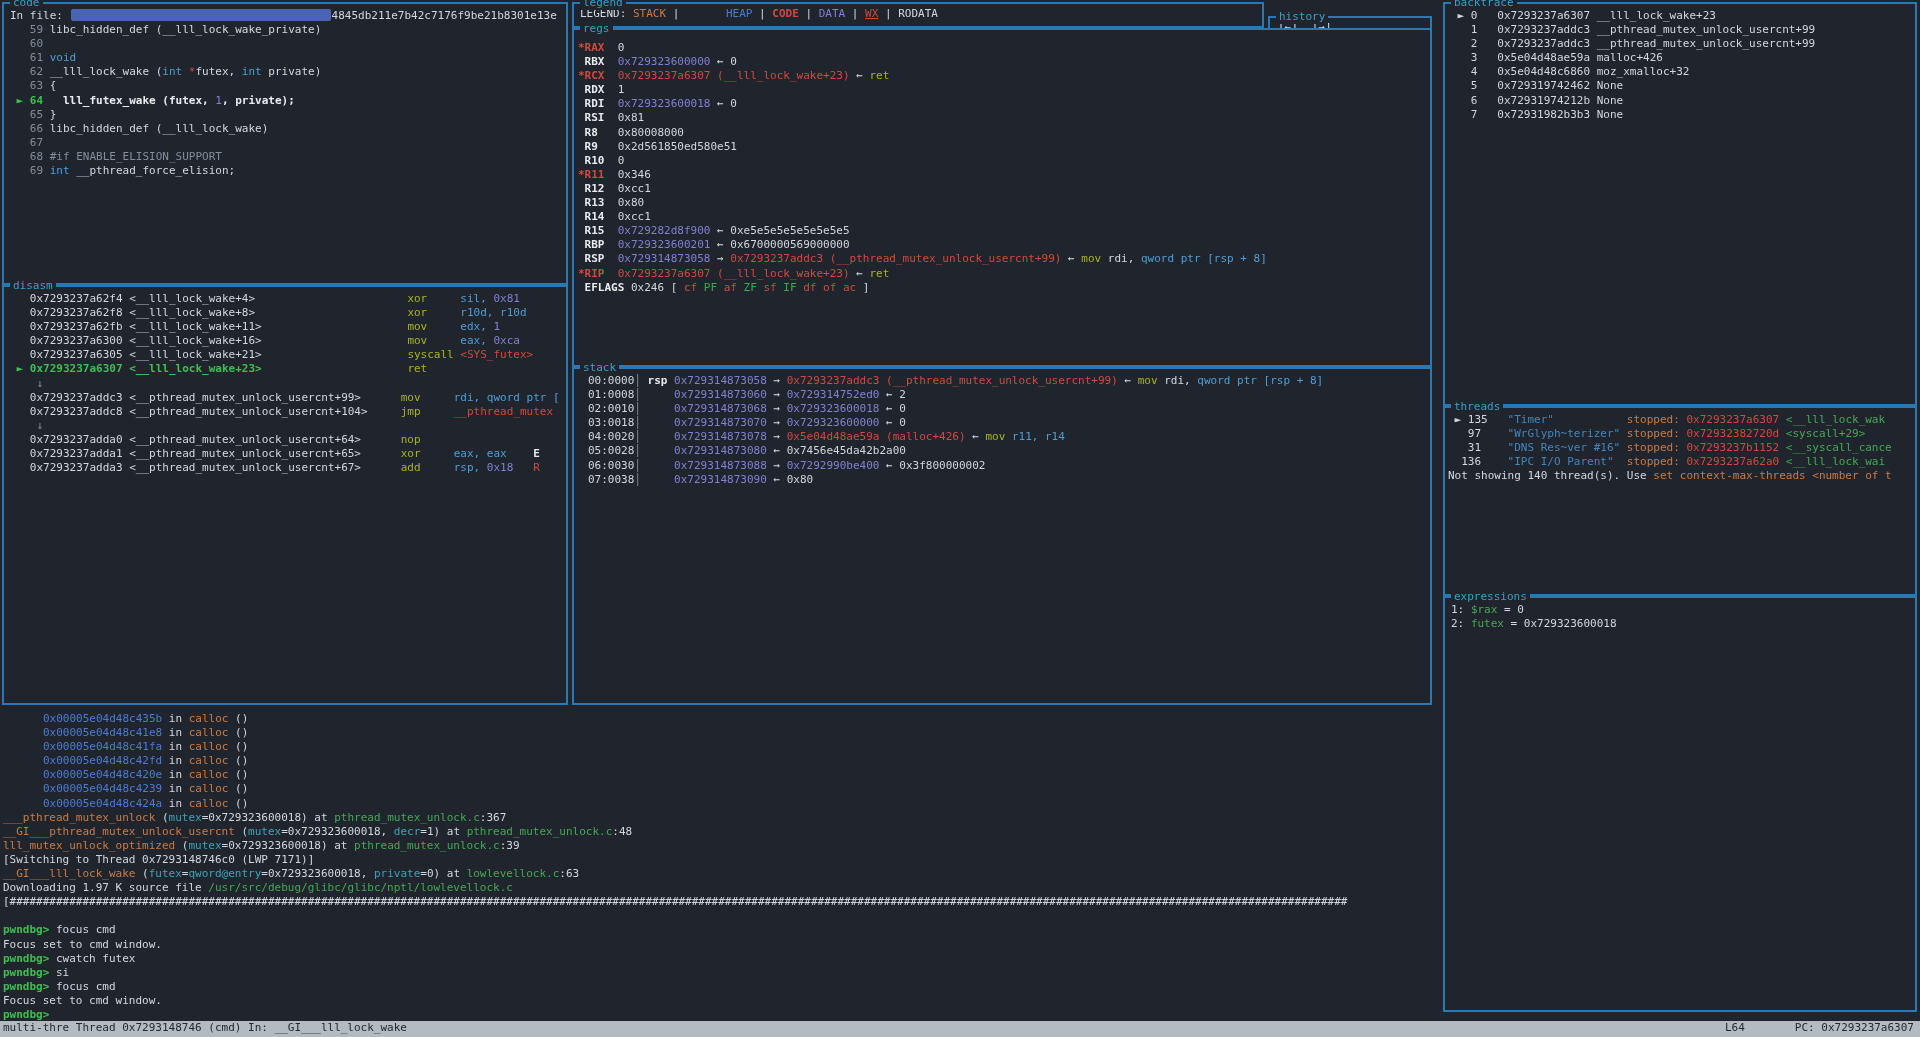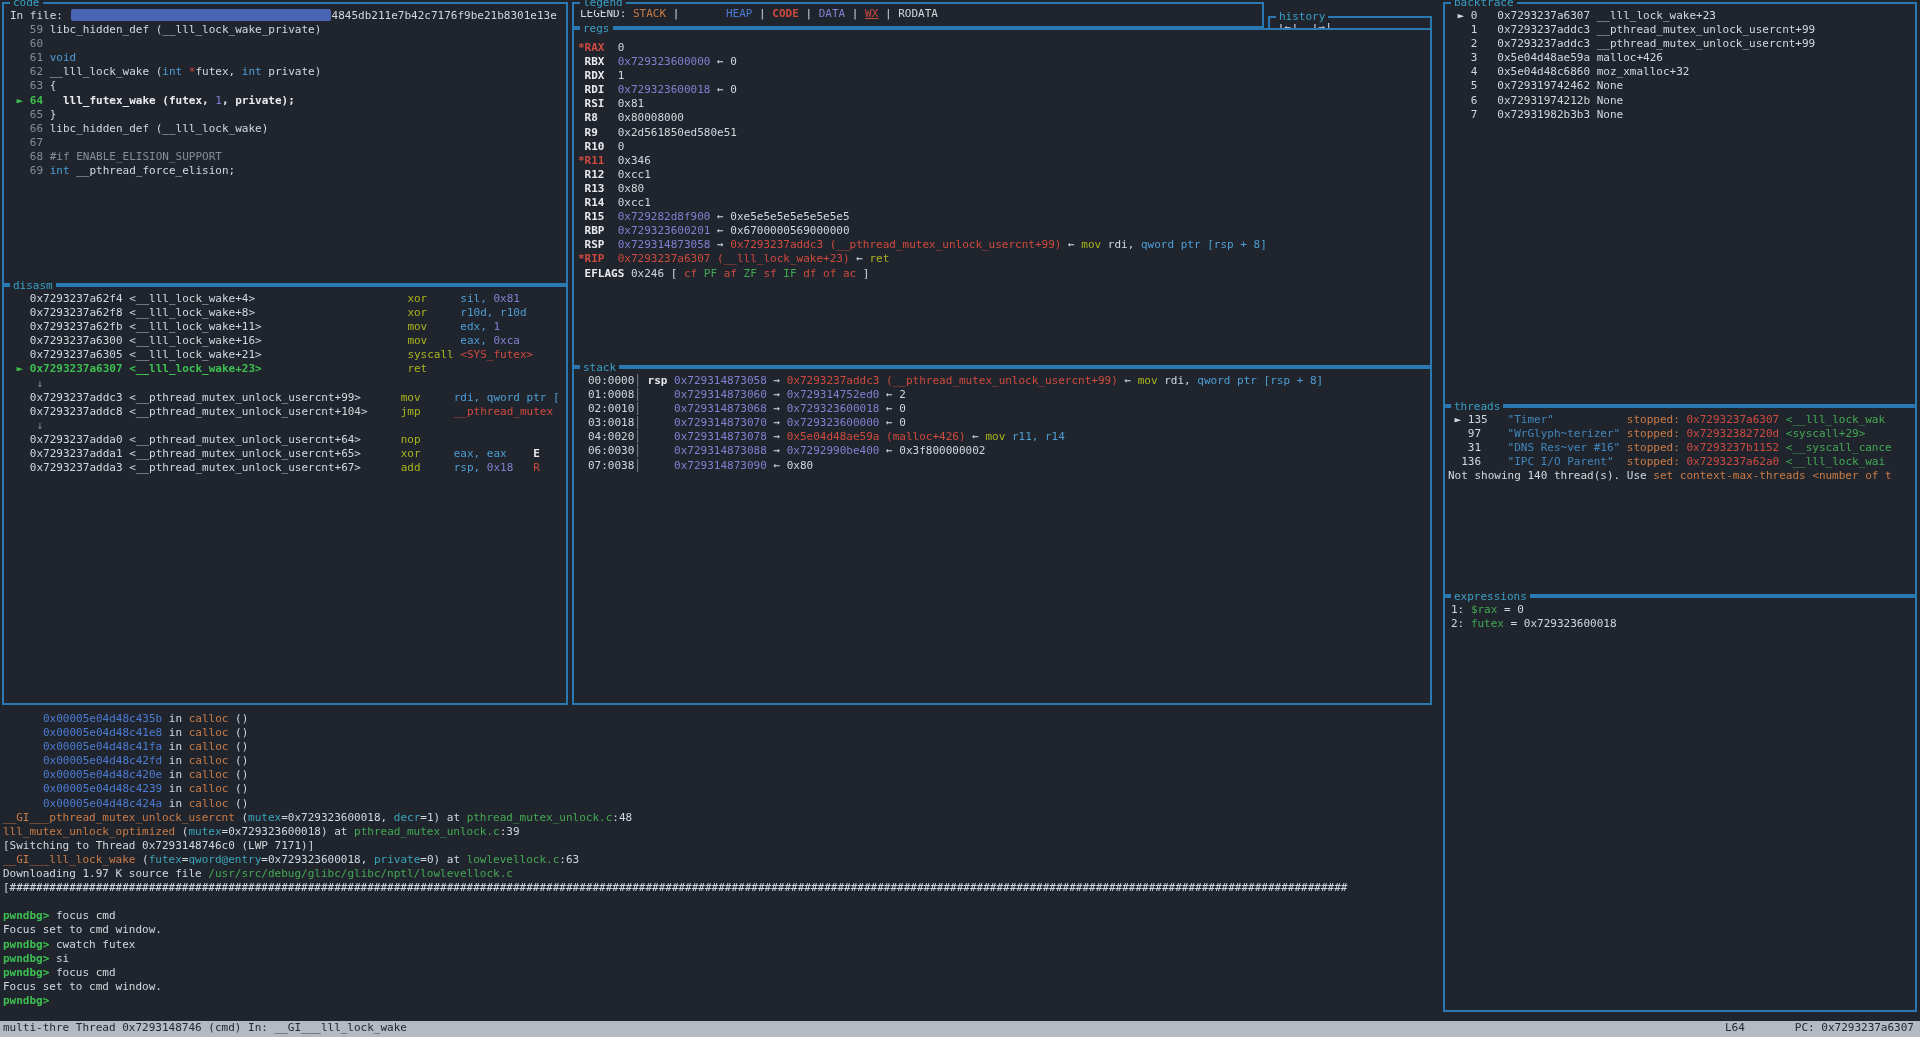--- a/index.html
+++ b/index.html
@@ -80,20 +80,21 @@
   <section class="panel" id="p-history">
     <span class="ptitle">history</span>
     <div class="hist-btns"><span class="hbtn">[←]</span><span class="hbtn">[→]</span></div>
   </section>
 
   <section class="panel" id="p-regs">
     <span class="ptitle">regs</span>
     <div class="lines">
         <div class="ln"><span class="c-rb">*RAX</span><span class="c-w">  0</span></div>
         <div class="ln"><span class="c-wb"> RBX</span><span class="c-w">  </span><span class="c-pu">0x729323600000</span><span class="c-w"> ← 0</span></div>
+        <div class="ln"><span class="c-rb">*RCX</span><span class="c-w">  </span><span class="c-r">0x7293237a6307 (__lll_lock_wake+23)</span><span class="c-w"> ← </span><span class="c-y">ret</span></div>
         <div class="ln"><span class="c-wb"> RDX</span><span class="c-w">  1</span></div>
         <div class="ln"><span class="c-wb"> RDI</span><span class="c-w">  </span><span class="c-pu">0x729323600018</span><span class="c-w"> ← 0</span></div>
         <div class="ln"><span class="c-wb"> RSI</span><span class="c-w">  0x81</span></div>
         <div class="ln"><span class="c-wb"> R8</span><span class="c-w">   0x80008000</span></div>
         <div class="ln"><span class="c-wb"> R9</span><span class="c-w">   0x2d561850ed580e51</span></div>
         <div class="ln"><span class="c-wb"> R10</span><span class="c-w">  0</span></div>
         <div class="ln"><span class="c-rb">*R11</span><span class="c-w">  0x346</span></div>
         <div class="ln"><span class="c-wb"> R12</span><span class="c-w">  0xcc1</span></div>
         <div class="ln"><span class="c-wb"> R13</span><span class="c-w">  0x80</span></div>
         <div class="ln"><span class="c-wb"> R14</span><span class="c-w">  0xcc1</span></div>
@@ -125,20 +126,21 @@
   </section>
 
   <section class="panel" id="p-stack">
     <span class="ptitle">stack</span>
     <div class="lines">
         <div class="ln"><span class="c-w">00:0000</span><span class="c-g">│</span><span class="c-wb"> rsp </span><span class="c-pu">0x729314873058</span><span class="c-w"> → </span><span class="c-r">0x7293237addc3 (__pthread_mutex_unlock_usercnt+99)</span><span class="c-w"> ← </span><span class="c-y">mov</span><span class="c-w"> rdi, </span><span class="c-cy">qword ptr [rsp + 8]</span></div>
         <div class="ln"><span class="c-w">01:0008</span><span class="c-g">│</span><span class="c-w">     </span><span class="c-pu">0x729314873060</span><span class="c-w"> → </span><span class="c-pu">0x729314752ed0</span><span class="c-w"> ← 2</span></div>
         <div class="ln"><span class="c-w">02:0010</span><span class="c-g">│</span><span class="c-w">     </span><span class="c-pu">0x729314873068</span><span class="c-w"> → </span><span class="c-pu">0x729323600018</span><span class="c-w"> ← 0</span></div>
         <div class="ln"><span class="c-w">03:0018</span><span class="c-g">│</span><span class="c-w">     </span><span class="c-pu">0x729314873070</span><span class="c-w"> → </span><span class="c-pu">0x729323600000</span><span class="c-w"> ← 0</span></div>
         <div class="ln"><span class="c-w">04:0020</span><span class="c-g">│</span><span class="c-w">     </span><span class="c-pu">0x729314873078</span><span class="c-w"> → </span><span class="c-r">0x5e04d48ae59a (malloc+426)</span><span class="c-w"> ← </span><span class="c-y">mov</span><span class="c-cy"> r11, r14</span></div>
+        <div class="ln"><span class="c-w">05:0028</span><span class="c-g">│</span><span class="c-w">     </span><span class="c-pu">0x729314873080</span><span class="c-w"> ← 0x7456e45da42b2a00</span></div>
         <div class="ln"><span class="c-w">06:0030</span><span class="c-g">│</span><span class="c-w">     </span><span class="c-pu">0x729314873088</span><span class="c-w"> → </span><span class="c-pu">0x7292990be400</span><span class="c-w"> ← 0x3f800000002</span></div>
         <div class="ln"><span class="c-w">07:0038</span><span class="c-g">│</span><span class="c-w">     </span><span class="c-pu">0x729314873090</span><span class="c-w"> ← 0x80</span></div>
       </div>
   </section>
 
   <section class="panel" id="p-backtrace">
     <span class="ptitle">backtrace</span>
     <div class="lines">
         <div class="ln"><span class="c-w"> ► 0   0x7293237a6307 __lll_lock_wake+23</span></div>
         <div class="ln"><span class="c-w">   1   0x7293237addc3 __pthread_mutex_unlock_usercnt+99</span></div>
@@ -172,20 +174,21 @@
 
   <div id="console">
     <div class="lines">
         <div class="ln"><span class="c-bl">0x00005e04d48c435b</span><span class="c-w"> in </span><span class="c-o">calloc</span><span class="c-w"> ()</span></div>
         <div class="ln"><span class="c-bl">0x00005e04d48c41e8</span><span class="c-w"> in </span><span class="c-o">calloc</span><span class="c-w"> ()</span></div>
         <div class="ln"><span class="c-bl">0x00005e04d48c41fa</span><span class="c-w"> in </span><span class="c-o">calloc</span><span class="c-w"> ()</span></div>
         <div class="ln"><span class="c-bl">0x00005e04d48c42fd</span><span class="c-w"> in </span><span class="c-o">calloc</span><span class="c-w"> ()</span></div>
         <div class="ln"><span class="c-bl">0x00005e04d48c420e</span><span class="c-w"> in </span><span class="c-o">calloc</span><span class="c-w"> ()</span></div>
         <div class="ln"><span class="c-bl">0x00005e04d48c4239</span><span class="c-w"> in </span><span class="c-o">calloc</span><span class="c-w"> ()</span></div>
         <div class="ln"><span class="c-bl">0x00005e04d48c424a</span><span class="c-w"> in </span><span class="c-o">calloc</span><span class="c-w"> ()</span></div>
+        <div class="ln"><span class="c-o">___pthread_mutex_unlock</span><span class="c-w"> (</span><span class="c-te">mutex</span><span class="c-w">=0x729323600018) at </span><span class="c-gn">pthread_mutex_unlock.c</span><span class="c-w">:367</span></div>
         <div class="ln"><span class="c-o">__GI___pthread_mutex_unlock_usercnt</span><span class="c-w"> (</span><span class="c-te">mutex</span><span class="c-w">=0x729323600018, </span><span class="c-te">decr</span><span class="c-w">=1) at </span><span class="c-gn">pthread_mutex_unlock.c</span><span class="c-w">:48</span></div>
         <div class="ln"><span class="c-o">lll_mutex_unlock_optimized</span><span class="c-w"> (</span><span class="c-te">mutex</span><span class="c-w">=0x729323600018) at </span><span class="c-gn">pthread_mutex_unlock.c</span><span class="c-w">:39</span></div>
         <div class="ln"><span class="c-w">[Switching to Thread 0x7293148746c0 (LWP 7171)]</span></div>
         <div class="ln"><span class="c-o">__GI___lll_lock_wake</span><span class="c-w"> (</span><span class="c-te">futex</span><span class="c-w">=</span><span class="c-te">qword@entry</span><span class="c-w">=0x729323600018, </span><span class="c-te">private</span><span class="c-w">=0) at </span><span class="c-gn">lowlevellock.c</span><span class="c-w">:63</span></div>
         <div class="ln"><span class="c-w">Downloading 1.97 K source file </span><span class="c-gn">/usr/src/debug/glibc/glibc/nptl/lowlevellock.c</span></div>
         <div class="ln"><span class="c-w">[##########################################################################################################################################################################################################</span></div>
         <div class="ln"><span class="c-w"></span></div>
         <div class="ln"><span class="c-gnb">pwndbg&gt; </span><span class="c-w">focus cmd</span></div>
         <div class="ln"><span class="c-w">Focus set to cmd window.</span></div>
         <div class="ln"><span class="c-gnb">pwndbg&gt; </span><span class="c-w">cwatch futex</span></div>

